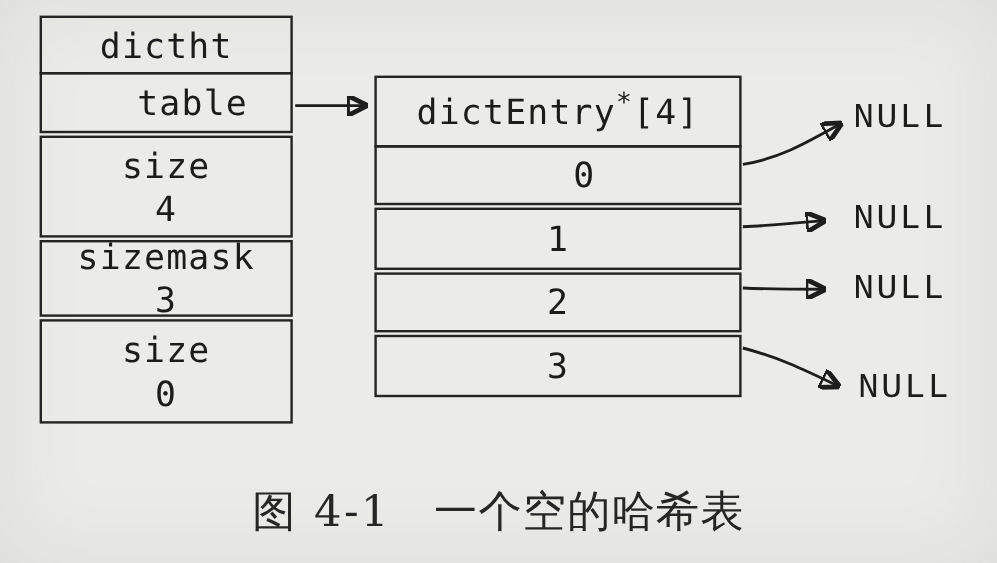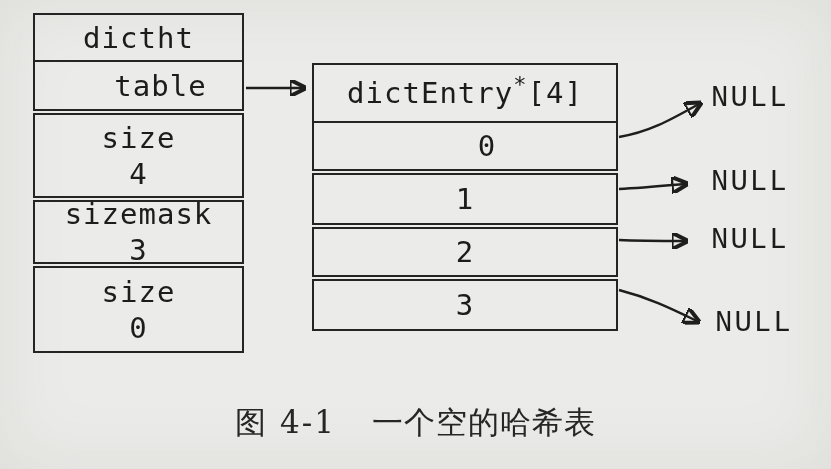--- a/index.html
+++ b/index.html
@@ -79,21 +79,21 @@
   .n1 { left: 711px; top: 168px; }
   .n2 { left: 711px; top: 226px; }
   .n3 { left: 715px; top: 309px; }
 
   
   .caption {
     position: absolute;
     left: 0; top: 402px; width: 831px;
     text-align: center;
     font-family: "DejaVu Serif", serif;
-    font-size: 31px;
+    font-size: 36px;
     color: #262626;
     white-space: nowrap;
   }
   .caption .prefix { margin-right: 36px; letter-spacing: 2px; }
   .caption .text   { letter-spacing: 1px; }
 </style>
 </head>
 <body>
 
 <div class="page">

